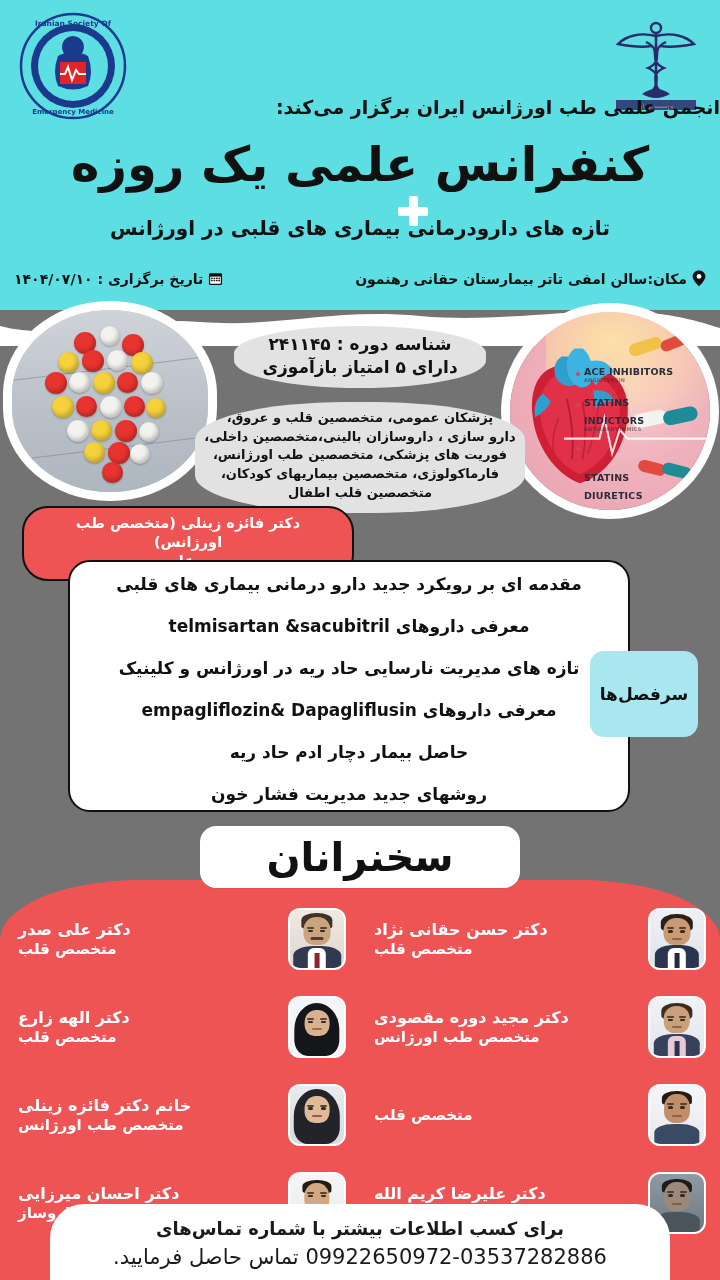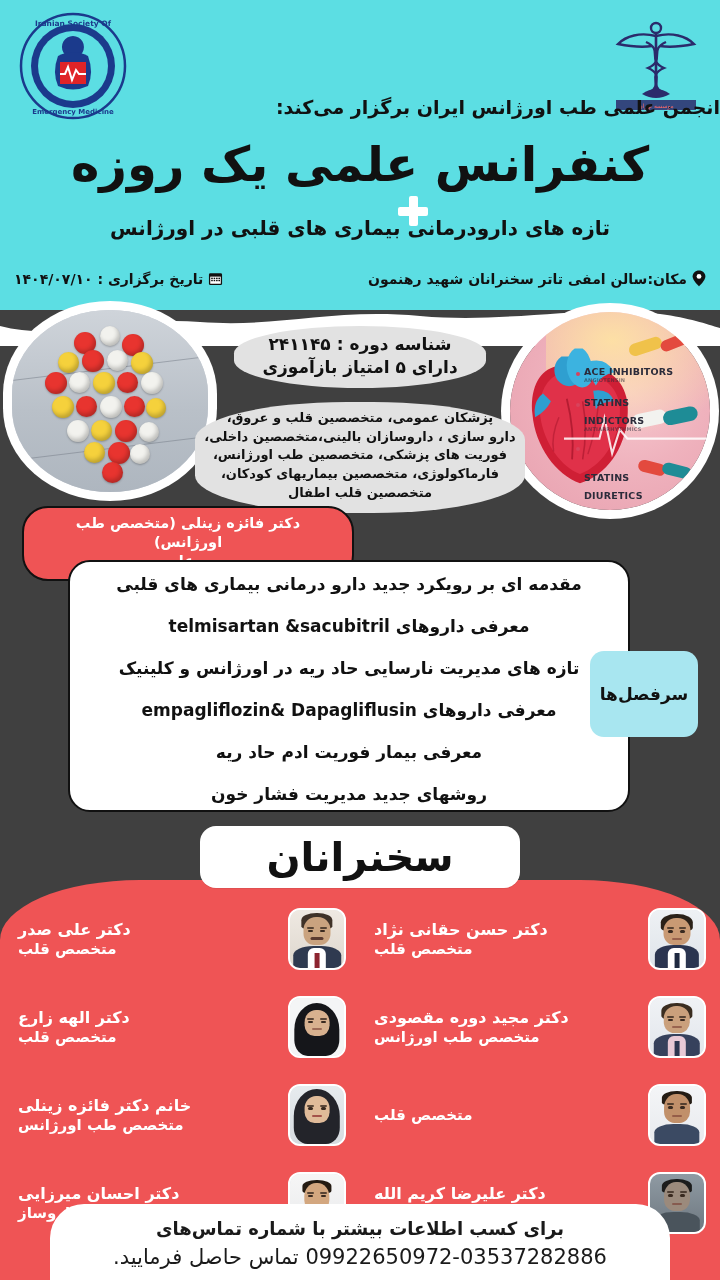--- a/index.html
+++ b/index.html
@@ -3,21 +3,21 @@
 <meta charset="utf-8">
 <style>
   * { margin:0; padding:0; box-sizing:border-box; }
   html,body { width:720px; height:1280px; }
   body {
     font-family: "DejaVu Sans", "Liberation Sans", sans-serif;
     background:#ffffff;
     position:relative;
     overflow:hidden;
   }
-  .poster { position:relative; width:720px; height:1280px; overflow:hidden; background:#404040; }
+  .poster { position:relative; width:720px; height:1280px; overflow:hidden; background:#737373; }
 
   
   .header {
     position:absolute; left:0; top:0; width:720px; height:310px;
     background:#5CDEE3;
   }
   .logo-left {
     position:absolute; left:14px; top:10px; width:118px; height:110px;
   }
   .logo-right {
@@ -277,21 +277,21 @@
         </span>
         <span>تاریخ برگزاری : ۱۴۰۴/۰۷/۱۰</span>
       </div>
       <div class="meta-item">
         <span class="ico">
           <svg width="14" height="17" viewBox="0 0 14 17" aria-hidden="true">
             <path d="M7 0.6 C3.3 0.6 0.6 3.3 0.6 6.6 C0.6 10.6 7 16.4 7 16.4 C7 16.4 13.4 10.6 13.4 6.6 C13.4 3.3 10.7 0.6 7 0.6 Z" fill="#111"></path>
             <circle cx="7" cy="6.4" r="2.4" fill="#fff"></circle>
           </svg>
         </span>
-        <span>مکان:سالن امفی تاتر سخنرانان شهید رهنمون</span>
+        <span>مکان:سالن امفی تاتر بیمارستان حقانی رهنمون</span>
       </div>
     </div>
 
     <svg class="wave" viewBox="0 0 720 60" preserveAspectRatio="none">
       <path d="M0,60 L0,40 C60,56 120,30 200,36 C280,42 330,22 420,30 C510,38 580,18 660,28 C690,32 706,38 720,42 L720,60 Z" fill="#ffffff"></path>
     </svg>
   </div>
 
   <div class="pill-photo">
     <div class="tray"></div>
@@ -400,21 +400,21 @@
   <div class="secretary">
     <div class="s1">دکتر فائزه زینلی (متخصص طب اورژانس)</div>
     <div class="s2">دبیرعلمی</div>
   </div>
 
   <div class="topics">
     <div class="topic-line">مقدمه ای بر رویکرد جدید دارو درمانی بیماری های قلبی</div>
     <div class="topic-line">معرفی داروهای telmisartan &amp;sacubitril</div>
     <div class="topic-line">تازه های مدیریت نارسایی حاد ریه در اورژانس و کلینیک</div>
     <div class="topic-line">معرفی داروهای empagliflozin&amp; Dapagliflusin</div>
-    <div class="topic-line">معرفی بیمار فوریت ادم حاد ریه</div>
+    <div class="topic-line">حاصل بیمار دچار ادم حاد ریه</div>
     <div class="topic-line">روشهای جدید مدیریت فشار خون</div>
   </div>
   <div class="topics-badge">سرفصل‌ها</div>
 
   <div class="red-panel"></div>
   <div class="speakers-title">سخنرانان</div>
 
   <div class="sp-grid">
 
     <div class="sp-col right">

